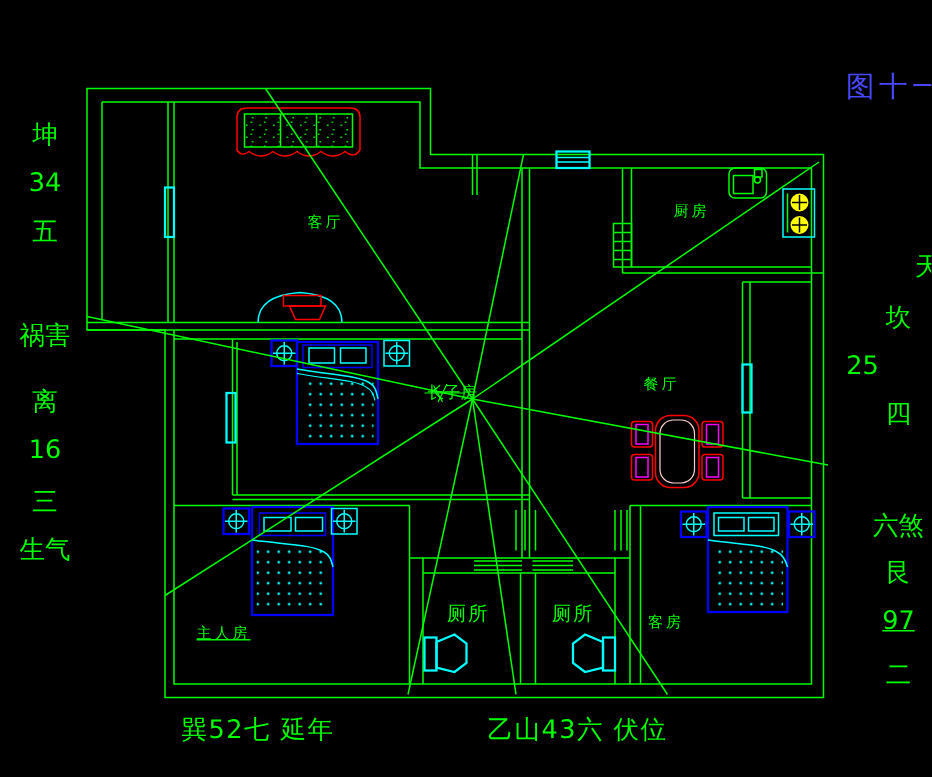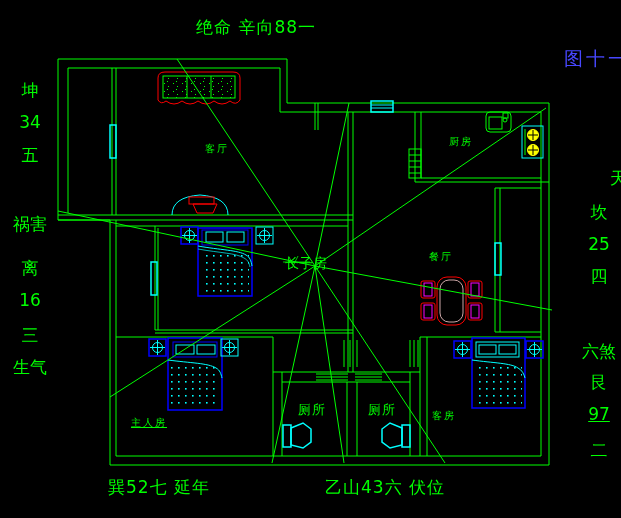--- a/index.html
+++ b/index.html
@@ -197,46 +197,45 @@
       <path d="M315,266 L552,310"></path>
       <path d="M315,266 L445,463"></path>
       <path d="M315,266 L344,463"></path>
       <path d="M315,266 L272,463"></path>
       <path d="M315,266 L110,397"></path>
       <path d="M315,266 L58,211"></path>
       <path d="M283,262 H310 M289,257 L295,268 M292,268 L298,256" stroke-width="0.8"></path>
     </g>
   </svg>
 
-  <div class="lbl top-lbl" style="left:196px;top:19px;">绝命 辛向88一</div>
   <div class="lbl fig" style="left:564px;top:49px;">图十一</div>
 
   <div class="lbl side" style="left:6px;top:82px;">坤</div>
   <div class="lbl side" style="left:6px;top:114px;">34</div>
   <div class="lbl side" style="left:6px;top:147px;">五</div>
   <div class="lbl side" style="left:6px;top:192px;margin-top:24px;">祸害</div>
   <div class="lbl side" style="left:6px;top:260px;">离</div>
   <div class="lbl side" style="left:6px;top:292px;">16</div>
   <div class="lbl side" style="left:6px;top:327px;">三</div>
   <div class="lbl side" style="left:6px;top:359px;">生气</div>
 
   <div class="lbl rside" style="left:604px;top:170px;">天医</div>
   <div class="lbl rside" style="left:576px;top:204px;">坎</div>
-  <div class="lbl rside" style="left:576px;top:236px;">25</div>
+  <div class="lbl rside" style="left:552px;top:236px;">25</div>
   <div class="lbl rside" style="left:576px;top:268px;">四</div>
   <div class="lbl rside" style="left:576px;top:343px;">六煞</div>
   <div class="lbl rside" style="left:576px;top:374px;">艮</div>
   <div class="lbl rside" style="left:576px;top:406px;text-decoration:underline;">97</div>
   <div class="lbl rside" style="left:576px;top:442px;">二</div>
 
-  <div class="lbl top-lbl" style="left:108px;top:479px;">巽52七 延年</div>
+  <div class="lbl top-lbl" style="left:121px;top:479px;">巽52七 延年</div>
   <div class="lbl top-lbl" style="left:309px;top:479px;margin-left:16px;">乙山43六 伏位</div>
 
   <div class="lbl room" style="left:205px;top:144px;">客厅</div>
   <div class="lbl room" style="left:449px;top:137px;">厨房</div>
   <div class="lbl room" style="left:429px;top:252px;">餐厅</div>
-  <div class="lbl room" style="left:285px;top:256px;font-size:14px;letter-spacing:0;">长子房</div>
+  <div class="lbl room" style="left:285px;top:256px;font-size:11px;letter-spacing:0;">长子房</div>
   <div class="lbl room" style="left:131px;top:418px;text-decoration:underline;">主人房</div>
   <div class="lbl room" style="left:298px;top:403px;font-size:13px;letter-spacing:1px;">厕所</div>
   <div class="lbl room" style="left:368px;top:403px;font-size:13px;letter-spacing:1px;">厕所</div>
   <div class="lbl room" style="left:432px;top:411px;">客房</div>
 
 </div>
 
 </body></html>

